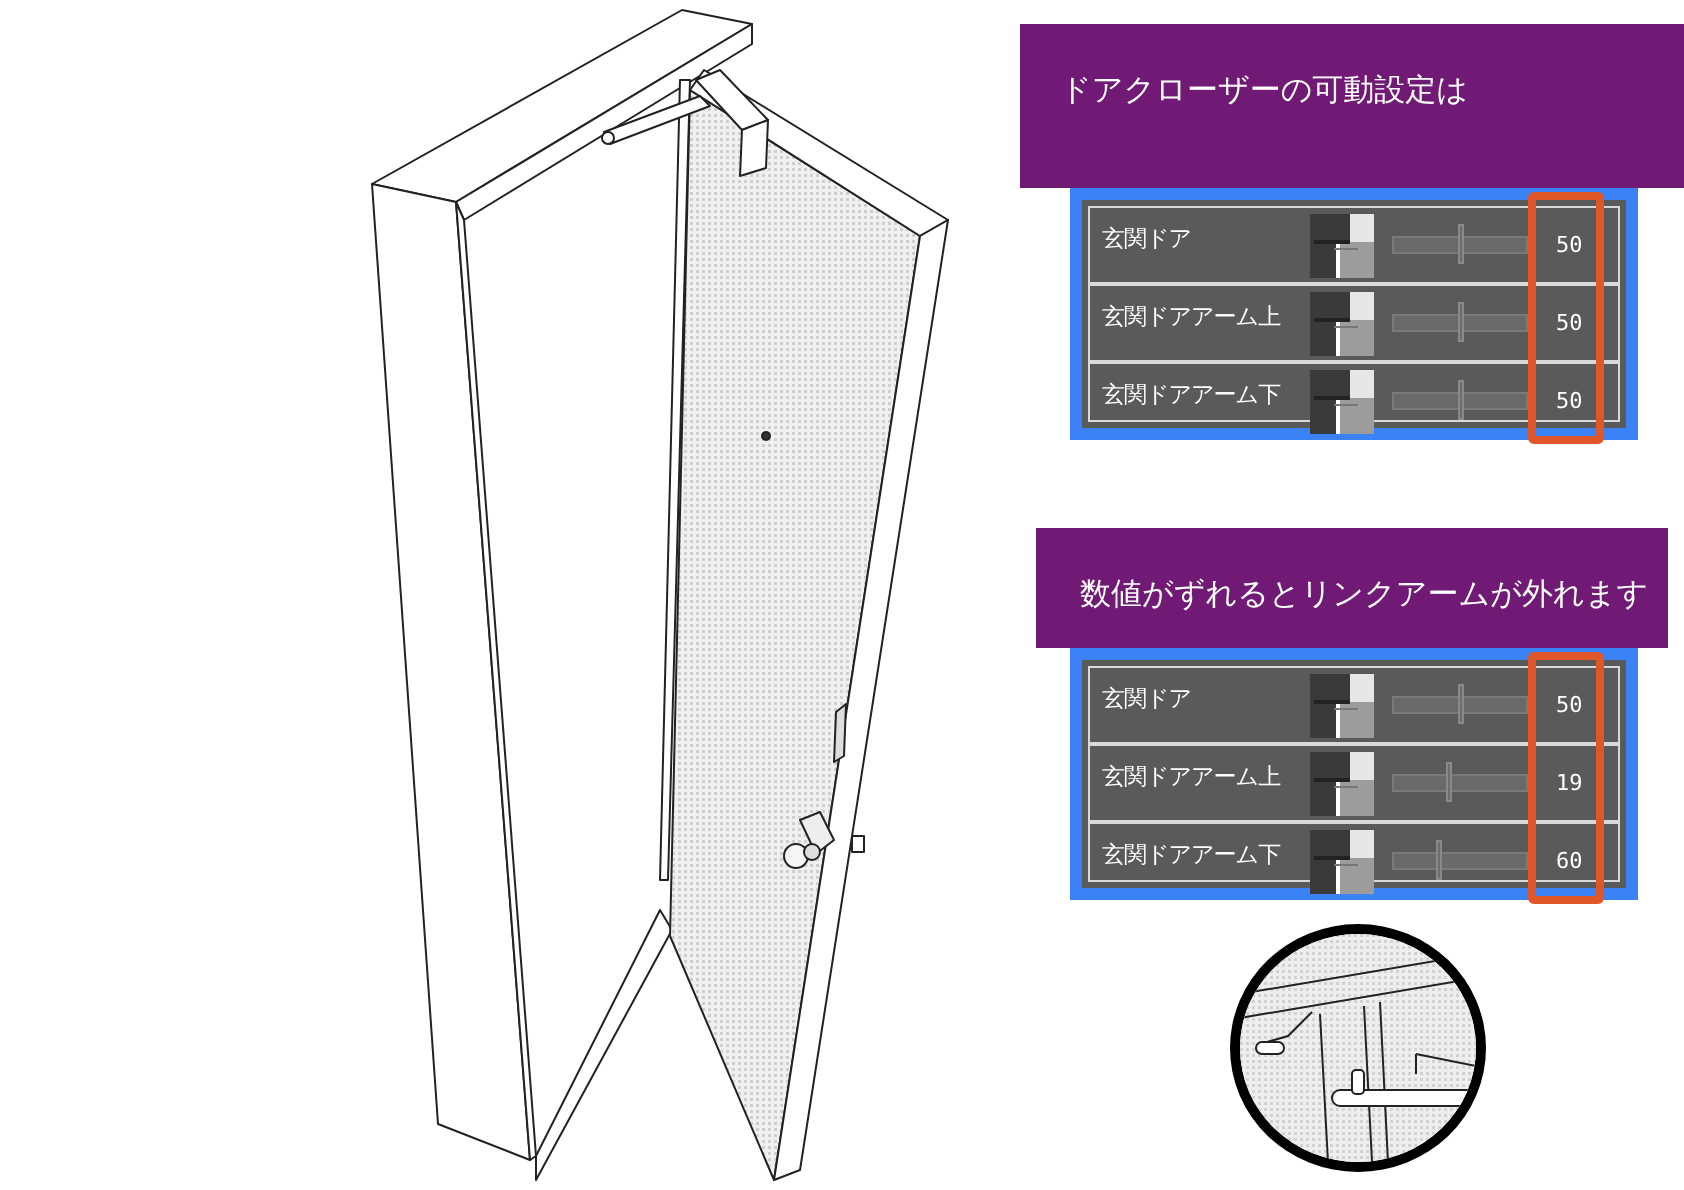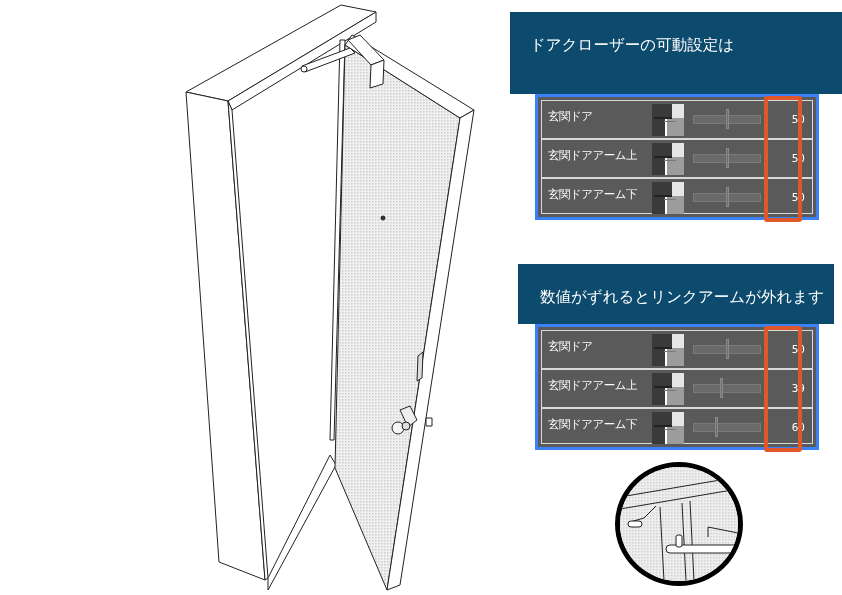--- a/index.html
+++ b/index.html
@@ -1,30 +1,30 @@
 <!DOCTYPE html>
 <html><head>
 <meta charset="utf-8">
 <style>
   html, body { margin: 0; padding: 0; background: #ffffff; }
   body { width: 842px; height: 595px; position: relative; overflow: hidden; font-family: "DejaVu Sans", sans-serif; }
 
   .illustration { position: absolute; left: 0; top: 0; width: 842px; height: 595px; }
 
   .caption {
-    position: absolute; background: #0c4a6e; color: #fff;
+    position: absolute; background: #701a75; color: #fff;
     font-family: "DejaVu Sans", sans-serif; font-size: 15.5px; line-height: 22px;
     box-sizing: border-box;
   }
   .caption-1 { left: 510px; top: 12px; width: 332px; height: 82px; padding: 22px 0 0 20px; }
   .caption-2 { left: 518px; top: 264px; width: 316px; height: 60px; padding: 22px 0 0 22px; }
 
   .panel {
     position: absolute; left: 535px; width: 284px; height: 126px;
-    background: #5a5a5a; border: 3px solid #3b82f6; box-sizing: border-box;
+    background: #5a5a5a; border: 6px solid #3b82f6; box-sizing: border-box;
   }
   .panel-1 { top: 94px; }
   .panel-2 { top: 324px; }
   .panel-inner {
     position: absolute; left: 3px; top: 3px; right: 3px; bottom: 3px;
     border: 1px solid #d9d9d9; box-sizing: border-box;
   }
   .row {
     position: absolute; left: 0; right: 0; height: 39px;
     border-bottom: 2px solid #d9d9d9; box-sizing: border-box;
@@ -47,21 +47,21 @@
 
   .slider-track {
     position: absolute; left: 151px; top: 14px; width: 68px; height: 9px;
     background: #6a6a6a; border: 1px solid #7a7a7a; box-sizing: border-box;
   }
   .slider-thumb {
     position: absolute; top: 8px; width: 3px; height: 20px;
     background: #6e6e6e; border: 1px solid #8a8a8a; box-sizing: border-box;
   }
   .row-value {
-    position: absolute; left: 233px; top: 12px; width: 30px; text-align: right;
+    position: absolute; left: 233px; top: 12px; width: 30px; text-align: left;
     color: #ffffff; font-size: 11px; font-family: "DejaVu Sans Mono", monospace;
   }
   .highlight {
     position: absolute; width: 38px; border: 4px solid #e0582a; border-radius: 3px; box-sizing: border-box;
     pointer-events: none;
   }
   .highlight-1 { left: 764px; top: 96px; height: 126px; }
   .highlight-2 { left: 764px; top: 326px; height: 126px; }
 
   .zoom-circle {
@@ -192,21 +192,21 @@
       <div class="thumb">
           <div class="tl"></div>
           <div class="tr"></div>
           <div class="br"></div>
           <div class="white-strip"></div>
           <div class="arm"></div>
           <div class="arm2"></div>
         </div>
       <div class="slider-track"></div>
       <div class="slider-thumb" style="left:178px"></div>
-      <span class="row-value">39</span>
+      <span class="row-value">19</span>
     </div>
     <div class="row" style="top:78px">
       <span class="row-label">玄関ドアアーム下</span>
       <div class="thumb">
           <div class="tl"></div>
           <div class="tr"></div>
           <div class="br"></div>
           <div class="white-strip"></div>
           <div class="arm"></div>
           <div class="arm2"></div>

